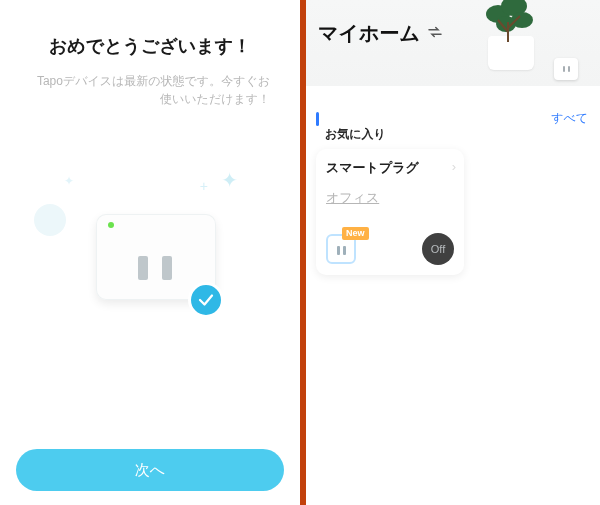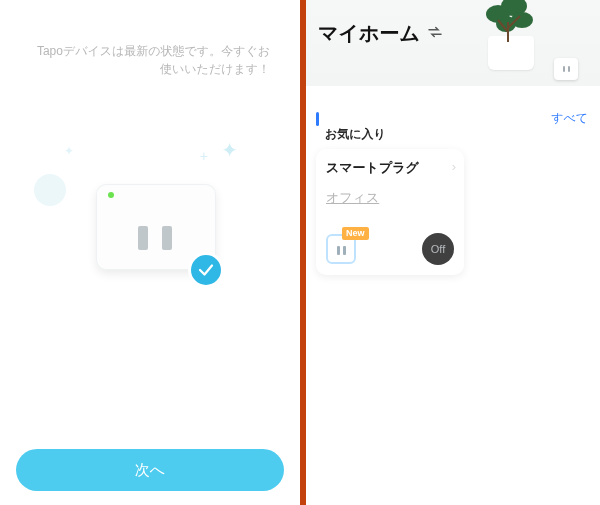--- a/index.html
+++ b/index.html
@@ -219,20 +219,21 @@
   }
   .card-chevron {
     position: absolute; top: 10px; right: 8px;
     color: #dcdcdc; font-size: 13px;
   }
 </style>
 </head>
 <body>
 
 <div class="left-panel">
+  <div class="congrats-title">おめでとうございます！</div>
   <div class="congrats-body">Tapoデバイスは最新の状態です。今すぐお使いいただけます！</div>
 
   <div class="illustration">
     <span class="sparkle s1">✦</span>
     <span class="sparkle s2">+</span>
     <span class="sparkle s3">✦</span>
     <span class="circle-deco"></span>
 
     <div class="plug-big">
       <span class="prong l"></span>

